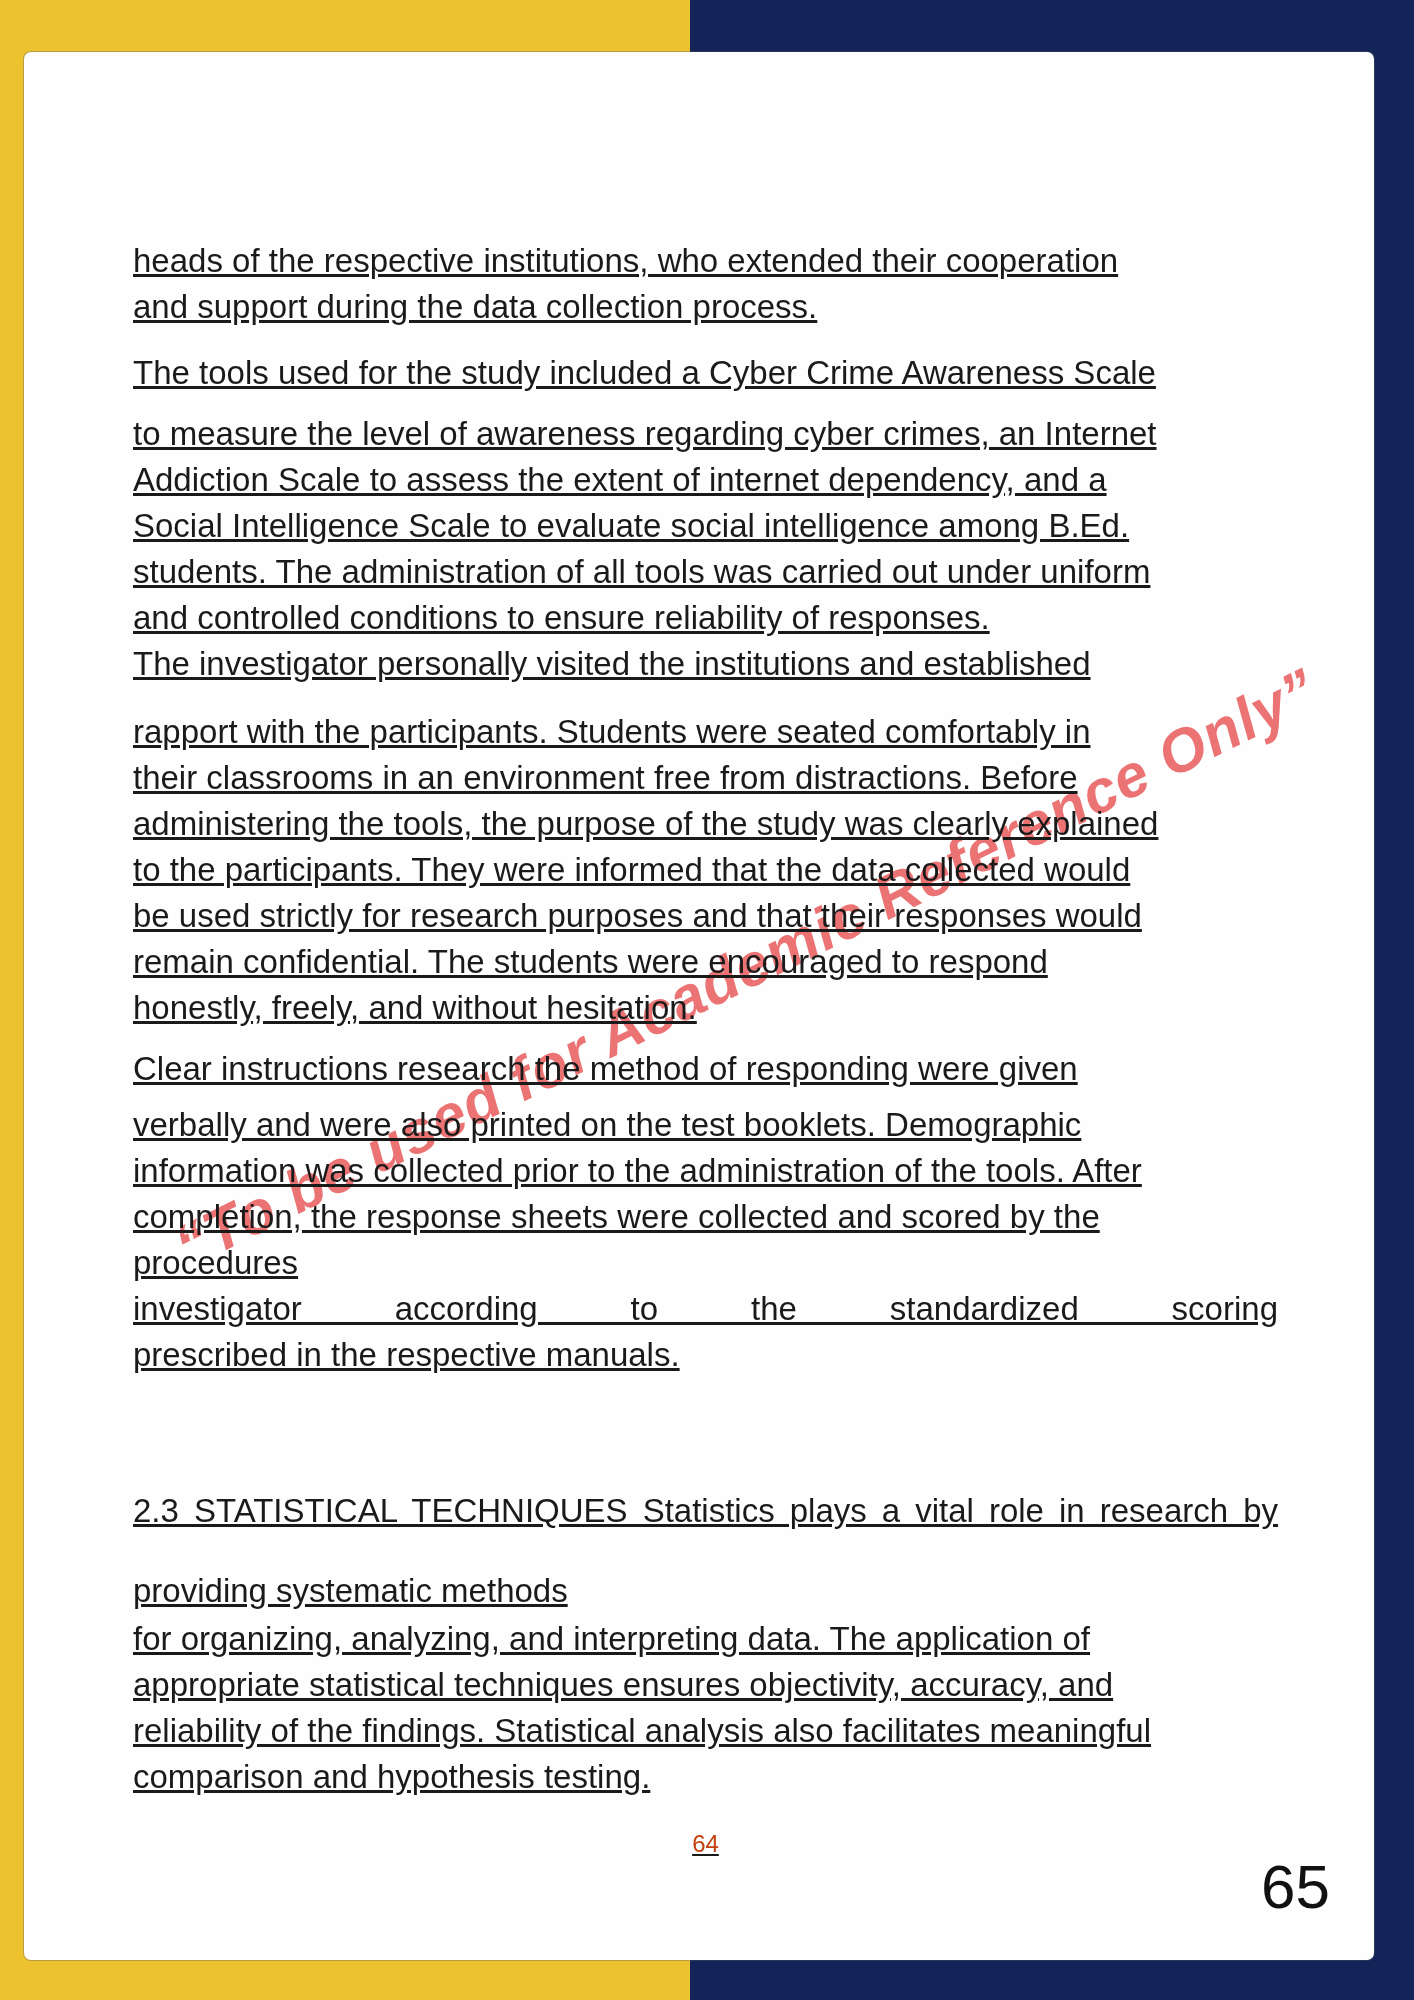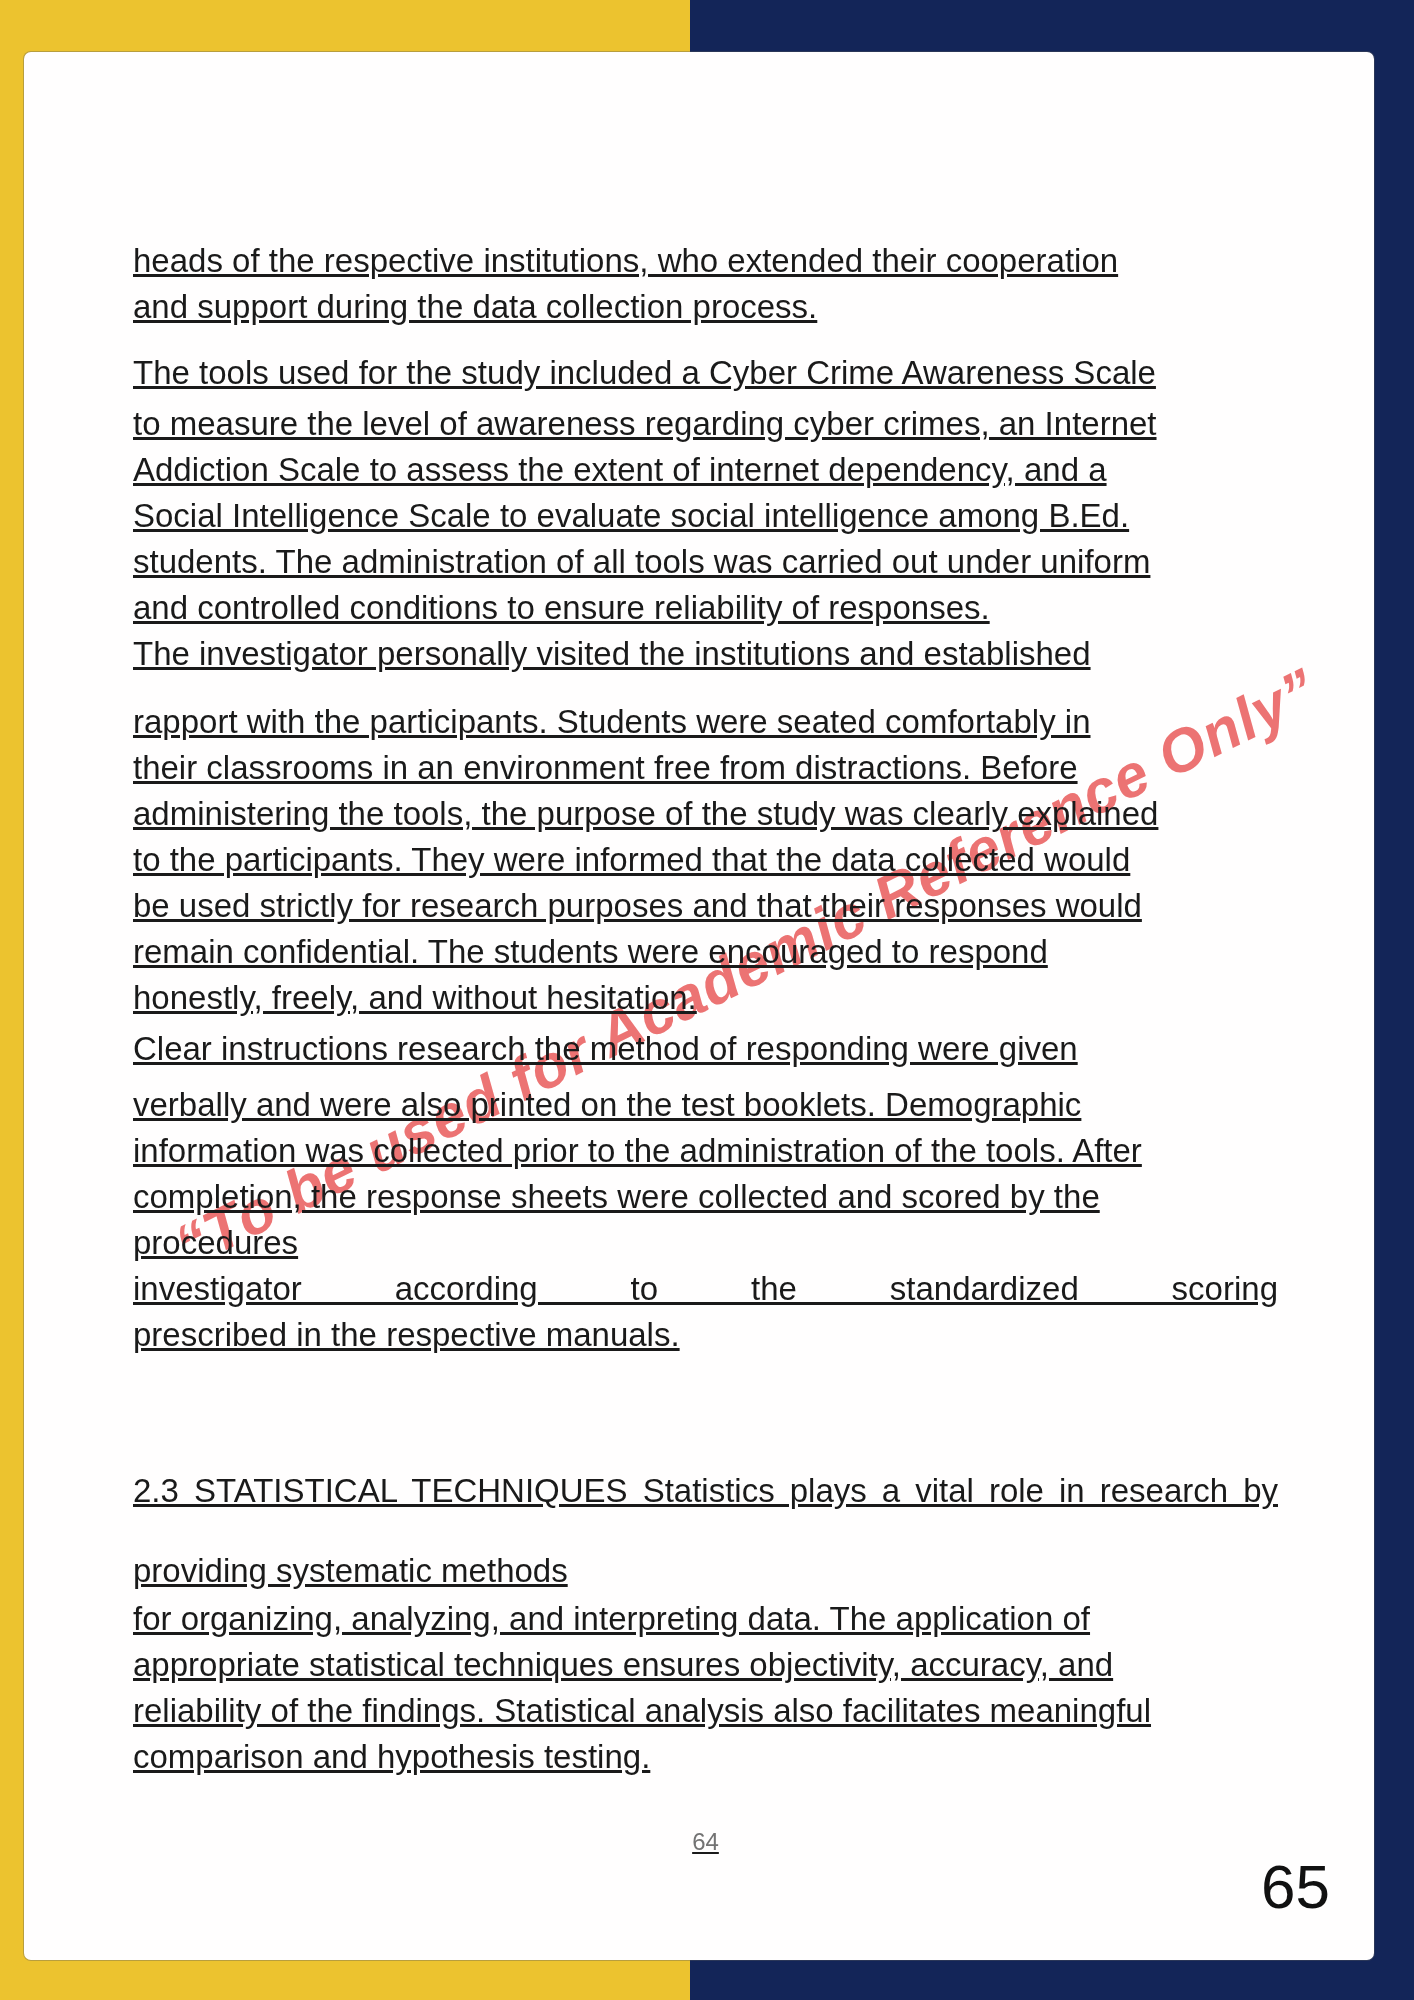--- a/index.html
+++ b/index.html
@@ -37,44 +37,44 @@
     font-size: 33px;
     line-height: 46px;
     text-decoration: underline;
   }
   .para {
     white-space: pre-line;
     text-align: left;
     margin: 0;
   }
   .m20 { margin-top: 20px; }
-  .m5  { margin-top: 5px; }
+  .m5  { margin-top: 15px; }
   .m7  { margin-top: 22px; }
   .m10 { margin-top: 10px; }
   .justified-line {
     text-align: justify;
     text-align-last: justify;
     white-space: normal;
   }
   .section-heading {
     margin-top: 110px;
     text-align: justify;
     text-align-last: justify;
     font-size: 33px;
     line-height: 46px;
     color: #1a1a1a;
   }
   .m34 { margin-top: 34px; }
   .m2  { margin-top: 2px; }
   .page-number-small {
-    margin-top: 48px;
+    margin-top: 30px;
     text-align: center;
     font-size: 24px;
     line-height: 28px;
-    color: #737373;
+    color: #c2410c;
   }
   .page-number-large {
     position: absolute;
     right: 44px;
     top: 1810px;
     font-size: 62px;
     line-height: 50px;
     color: #111;
   }
   .watermark {

